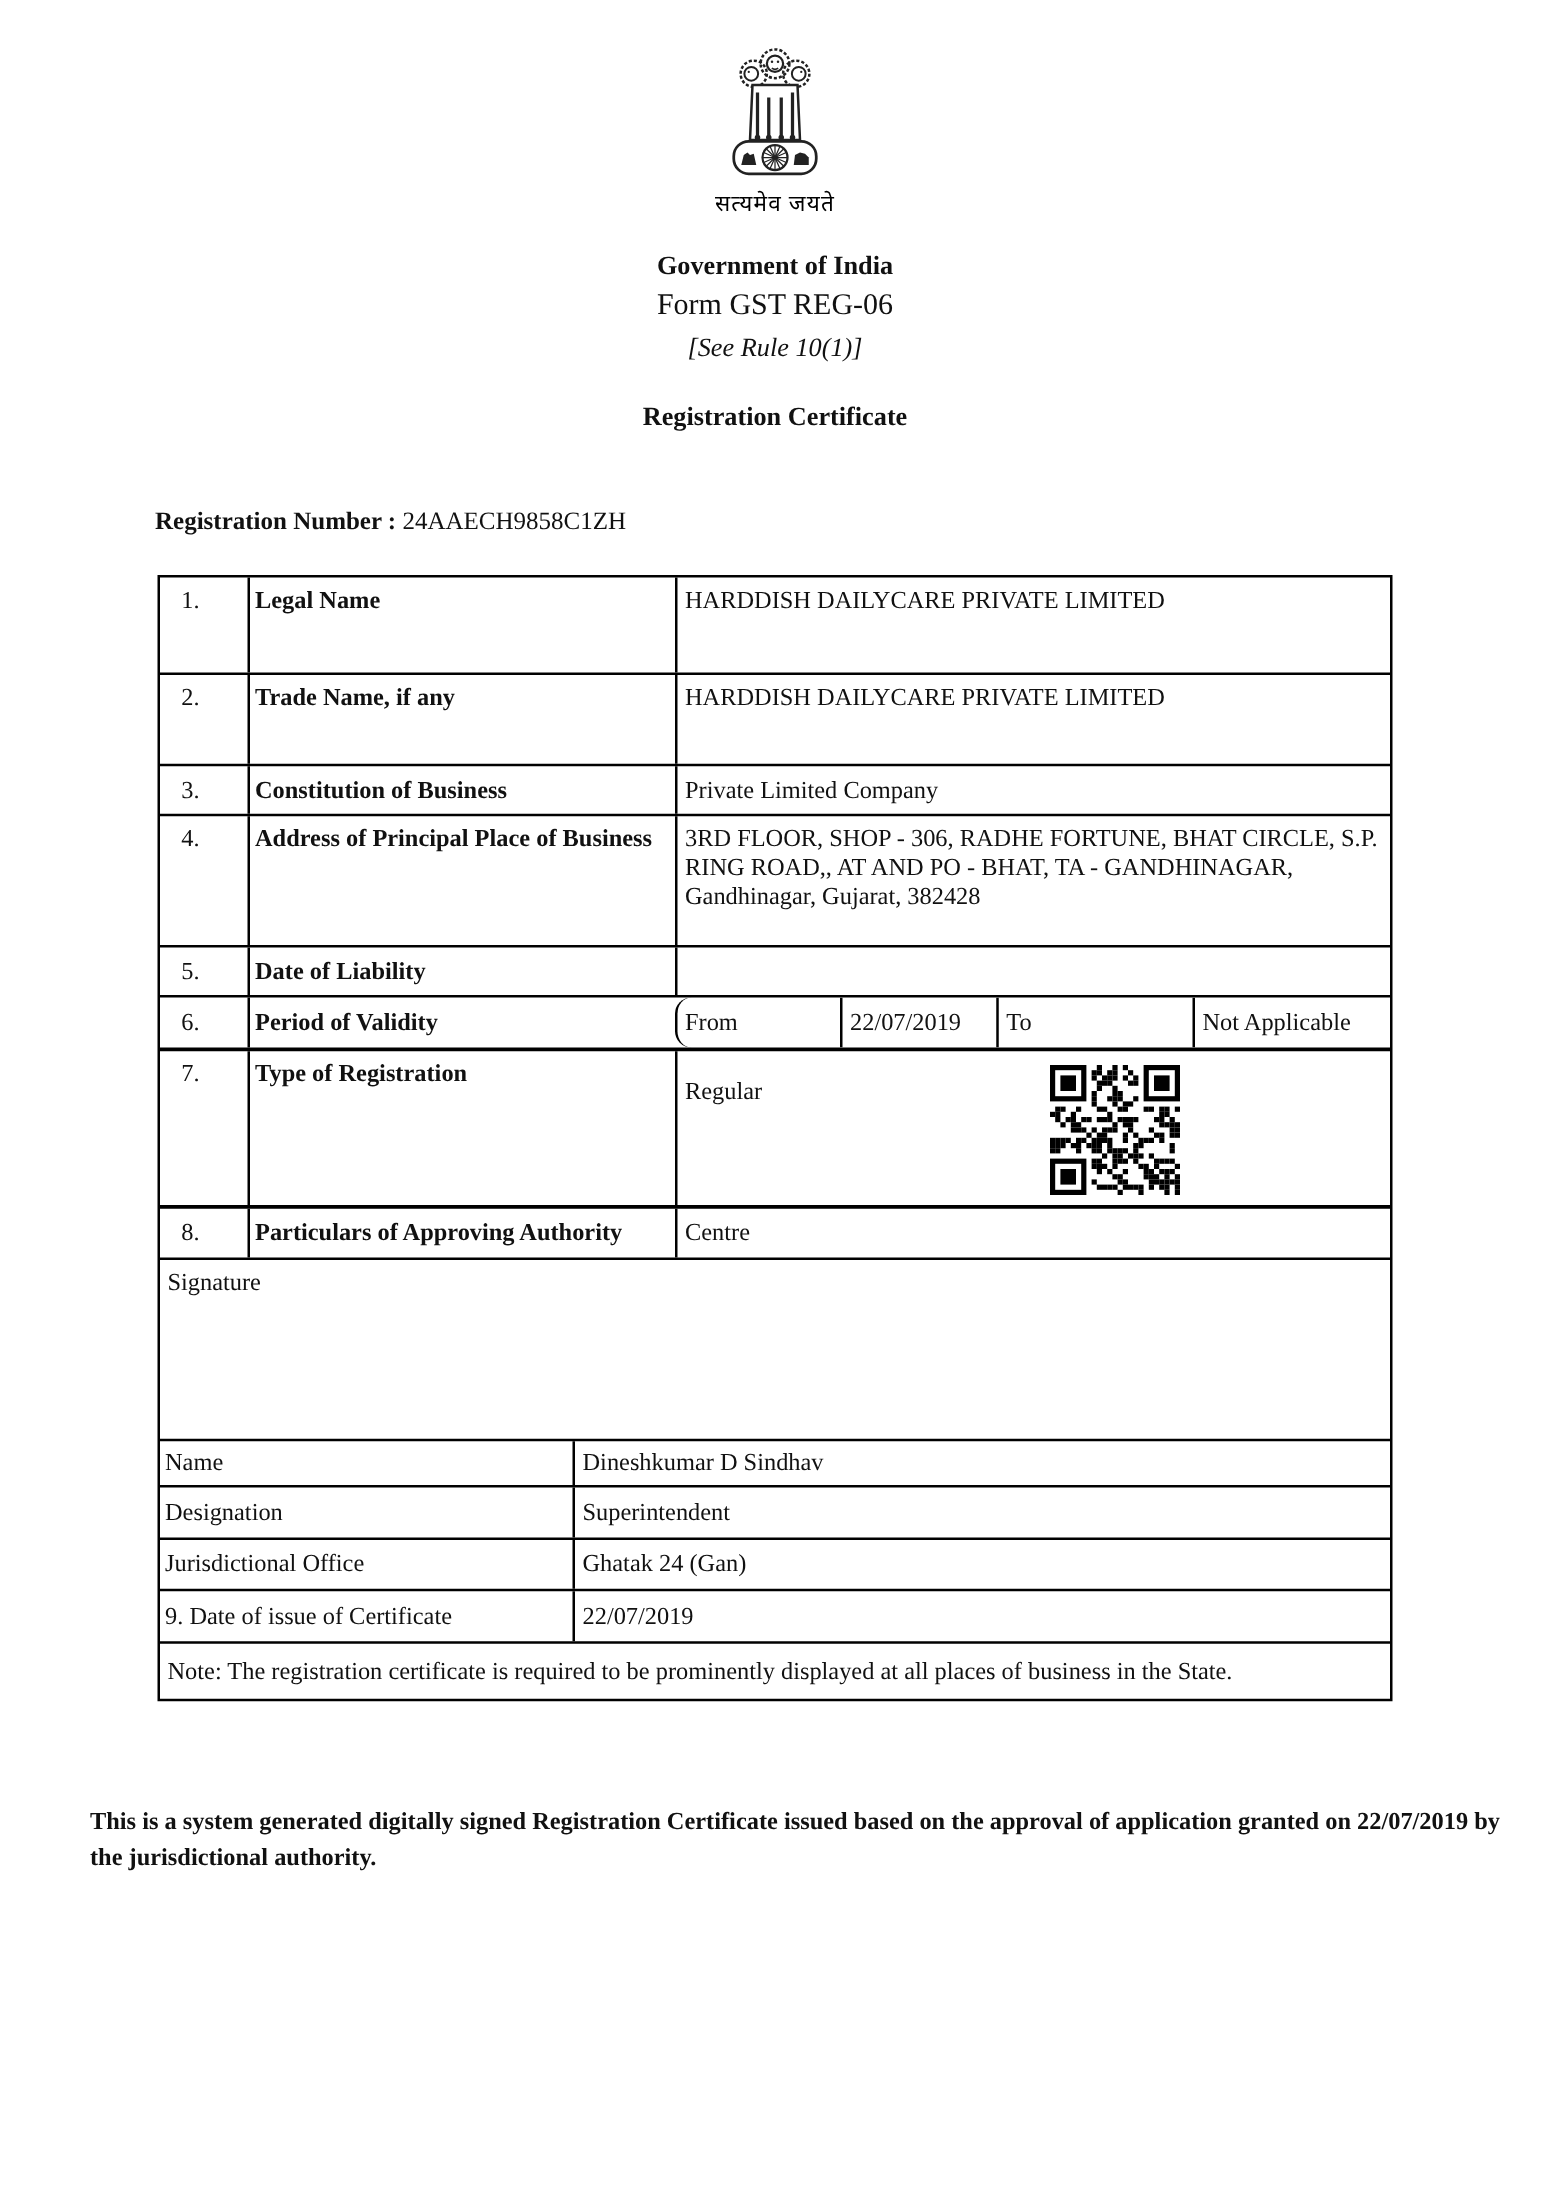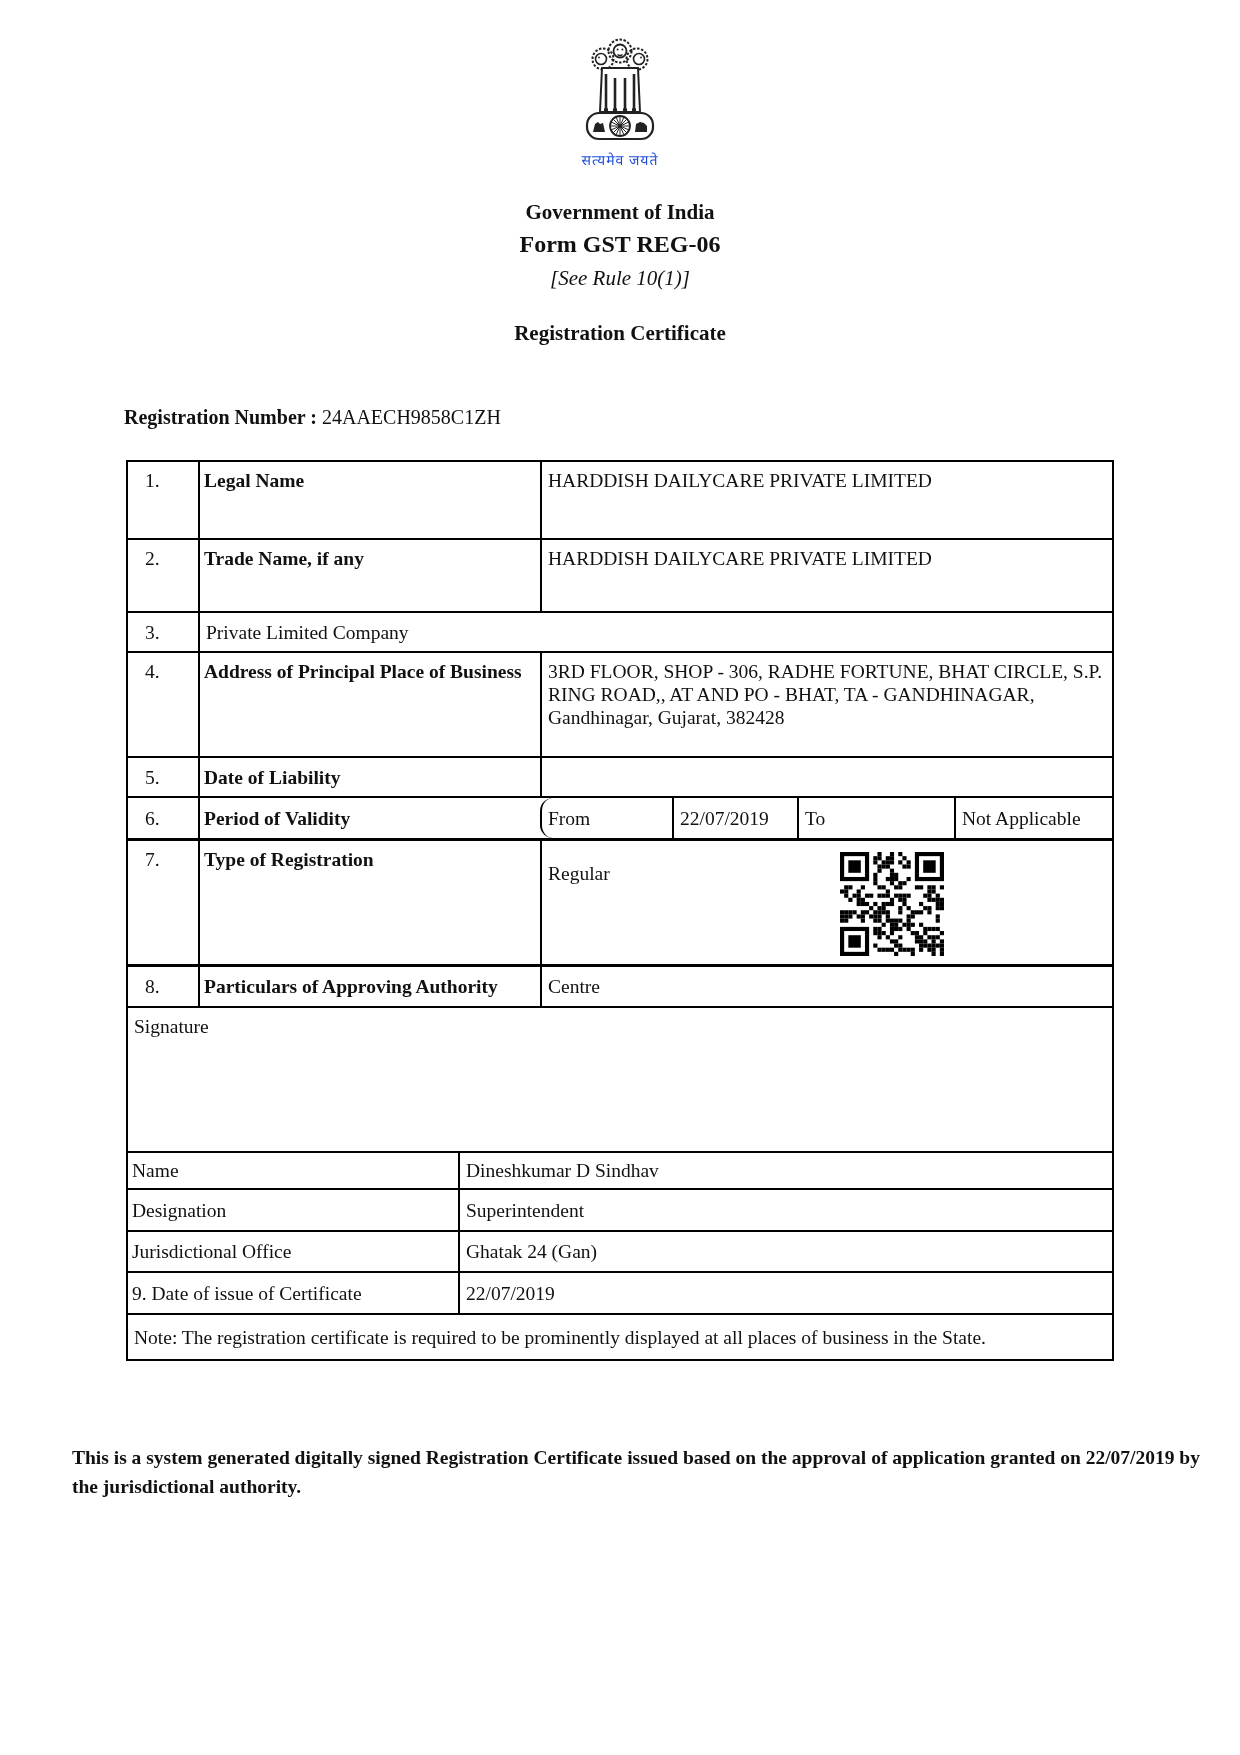--- a/index.html
+++ b/index.html
@@ -4,23 +4,23 @@
 <style>
   html,body { margin:0; padding:0; background:#888; }
   .page {
     position:relative; width:1240px; height:1755px; margin:0 auto;
     background:#ffffff; font-family:"Liberation Serif", serif; color:#111;
     overflow:hidden;
   }
   .abs { position:absolute; }
   .centered { left:0; width:100%; text-align:center; }
   .emblem-wrap { top:34px; left:0; width:100%; text-align:center; }
-  .motto { top:150px; font-size:14px; letter-spacing:1px; color:#1d4ed8; }
+  .motto { top:150px; font-size:18px; letter-spacing:1px; color:#000000; }
   .gov-line   { top:200px; font-weight:bold; font-size:21px; }
-  .form-line  { top:231px; font-weight:bold; font-size:24px; }
+  .form-line  { top:231px; font-weight:normal; font-size:24px; }
   .rule-line  { top:266px; font-style:italic; font-size:21px; }
   .title-line { top:321px; font-weight:bold; font-size:21px; }
   .reg-line { top:406px; left:124px; font-size:20px; }
   .reg-line .lbl { font-weight:bold; }
 
   
   .gst-table {
     top:460px; left:126px; width:988px;
     border:2px solid #000; box-sizing:border-box; background:#fff;
   }
@@ -145,20 +145,21 @@
     </div>
 
     <div class="trow h73">
       <div class="cell nb c-no">2.</div>
       <div class="cell c-label">Trade Name, if any</div>
       <div class="cell c-value">HARDDISH DAILYCARE PRIVATE LIMITED</div>
     </div>
 
     <div class="trow h40 vc">
       <div class="cell nb c-no">3.</div>
+      <div class="cell c-label">Constitution of Business</div>
       <div class="cell c-value">Private Limited Company</div>
     </div>
 
     <div class="trow h105">
       <div class="cell nb c-no">4.</div>
       <div class="cell c-label">Address of Principal Place of Business</div>
       <div class="cell c-value">3RD FLOOR, SHOP - 306, RADHE FORTUNE, BHAT CIRCLE, S.P. RING ROAD,, AT AND PO - BHAT, TA - GANDHINAGAR, Gandhinagar, Gujarat, 382428</div>
     </div>
 
     <div class="trow h40 vc">

